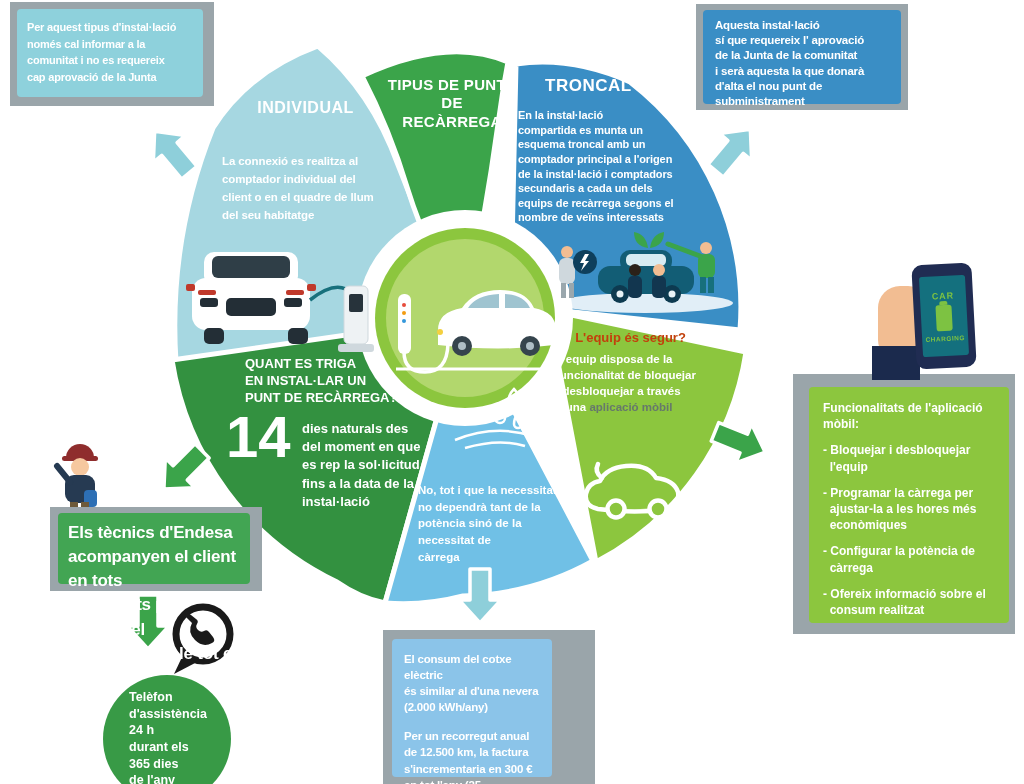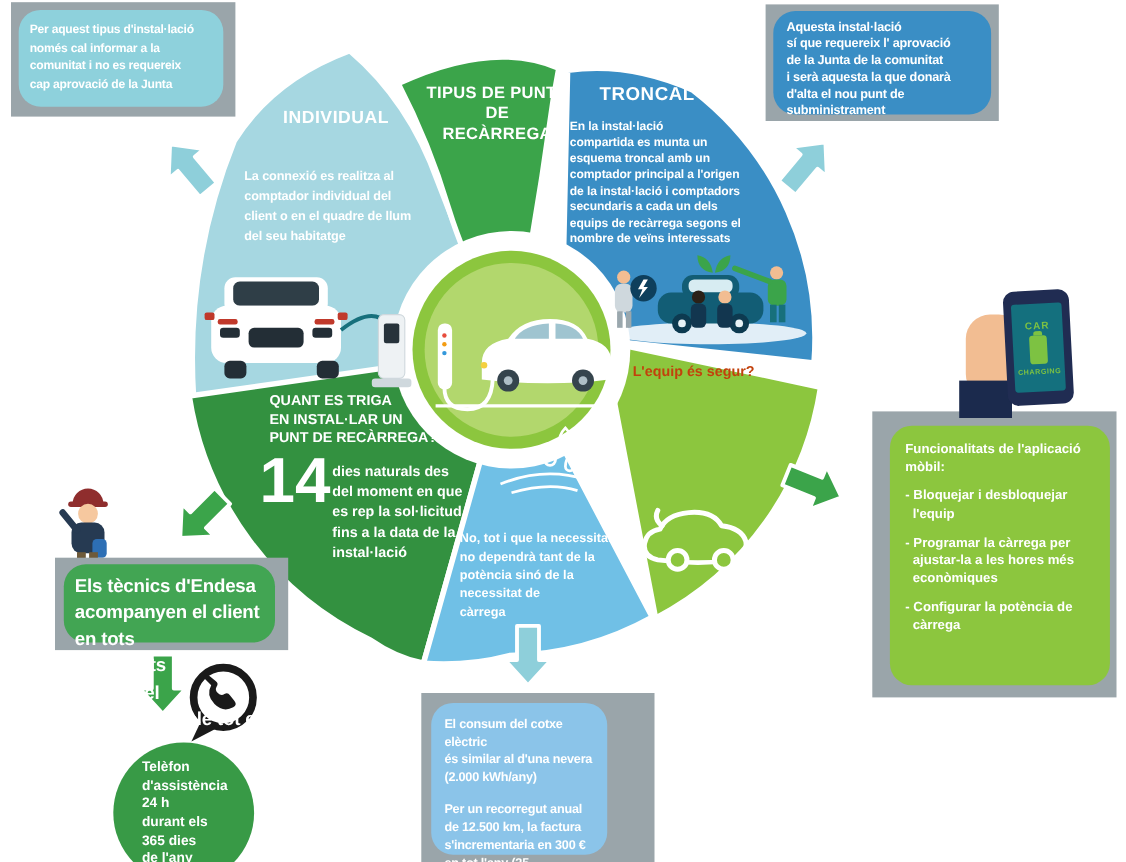--- a/index.html
+++ b/index.html
@@ -4,21 +4,21 @@
 <style>
   html,body{margin:0;padding:0;background:#fff;}
   .stage{position:relative;width:1024px;height:784px;overflow:hidden;background:#fff;
          font-family:"Liberation Sans","DejaVu Sans",sans-serif;font-weight:bold;}
   .abs{position:absolute;}
   .pre{white-space:pre-line;}
   .prew{white-space:pre-wrap;}
   .w{color:#fff;}
   
   .plate{position:absolute;background:#9aa5aa;}
-  .inner{position:absolute;border-radius:20px;box-sizing:border-box;}
+  .inner{position:absolute;border-radius:4px;box-sizing:border-box;}
   .tl-inner{background:#8ed1dc;}
   .tr-inner{background:#3a8ec5;}
   .endesa-inner{background:#42a553;}
   .consum-inner{background:#8bc4e9;}
   .func-inner{background:#8cc63e;}
   .callout-text{color:#fff;font-size:11px;line-height:1.5;letter-spacing:-0.2px;}
   .tr-text{font-size:11.5px;line-height:1.32;}
   .teal-q{color:#157585;}
   .hl{color:#66786b;}
   .phone-circle{position:absolute;left:103px;top:675px;width:128px;height:128px;border-radius:50%;
@@ -201,34 +201,38 @@
 esquema troncal amb un
 comptador principal a l'origen
 de la instal·lació i comptadors
 secundaris a cada un dels
 equips de recàrrega segons el
 nombre de veïns interessats</div>
 
   <div class="abs w pre" style="left:245px;top:356px;width:190px;font-size:13px;line-height:1.3">QUANT ES TRIGA
 EN INSTAL·LAR UN
 PUNT DE RECÀRREGA?</div>
-  <div class="abs w" style="left:236px;top:408px;font-size:58px;line-height:1">14</div>
+  <div class="abs w" style="left:226px;top:408px;font-size:58px;line-height:1">14</div>
   <div class="abs w pre" style="left:302px;top:420px;width:135px;font-size:13px;line-height:1.4">dies naturals des
 del moment en que
 es rep la sol·licitud
 fins a la data de la
 instal·lació</div>
 
   <div class="abs w pre" style="left:418px;top:482px;width:170px;font-size:11.5px;line-height:1.45">No, tot i que la necessitat
 no dependrà tant de la
 potència sinó de la
 necessitat de
 càrrega</div>
 
   <div class="abs" style="left:563px;top:330px;width:135px;text-align:center;font-size:13px;color:#c2410c">L'equip és segur?</div>
+  <div class="abs w pre" style="left:556px;top:352px;width:168px;font-size:11.5px;line-height:1.38"><span>L'equip disposa de la
+funcionalitat de bloquejar
+i desbloquejar a través
+d'una</span> <span class="hl">aplicació mòbil</span></div>
 
   <div class="plate" style="left:50px;top:507px;width:212px;height:84px">
     <div class="inner endesa-inner" style="left:8px;top:6px;width:192px;height:71px;padding:8px 10px">
       <div class="w pre" style="font-size:17px;line-height:1.42;letter-spacing:-0.2px">Els tècnics d'Endesa
 acompanyen el client en tots
 els tràmits per facilitar el
 màxim possible tot el procés</div>
     </div>
   </div>
 
@@ -255,20 +259,22 @@
     <div class="inner func-inner" style="left:16px;top:13px;width:200px;height:236px;padding:13px 14px">
       <div class="w pre" style="font-size:12px;line-height:1.35">Funcionalitats de l'aplicació
 mòbil:</div>
       <div class="w prew" style="font-size:12px;line-height:1.35;margin-top:10px">- Bloquejar i desbloquejar
   l'equip</div>
       <div class="w prew" style="font-size:12px;line-height:1.35;margin-top:10px">- Programar la càrrega per
   ajustar-la a les hores més
   econòmiques</div>
       <div class="w prew" style="font-size:12px;line-height:1.35;margin-top:10px">- Configurar la potència de
   càrrega</div>
+      <div class="w prew" style="font-size:12px;line-height:1.35;margin-top:10px">- Ofereix informació sobre el
+  consum realitzat</div>
     </div>
   </div>
 
   <div class="phone-wrap">
     <div class="hand"></div>
     <div class="thumb"></div>
     <div class="sleeve"></div>
     <div class="phone-body">
       <div class="phone-screen">
         <div class="scr-top">CAR</div>

